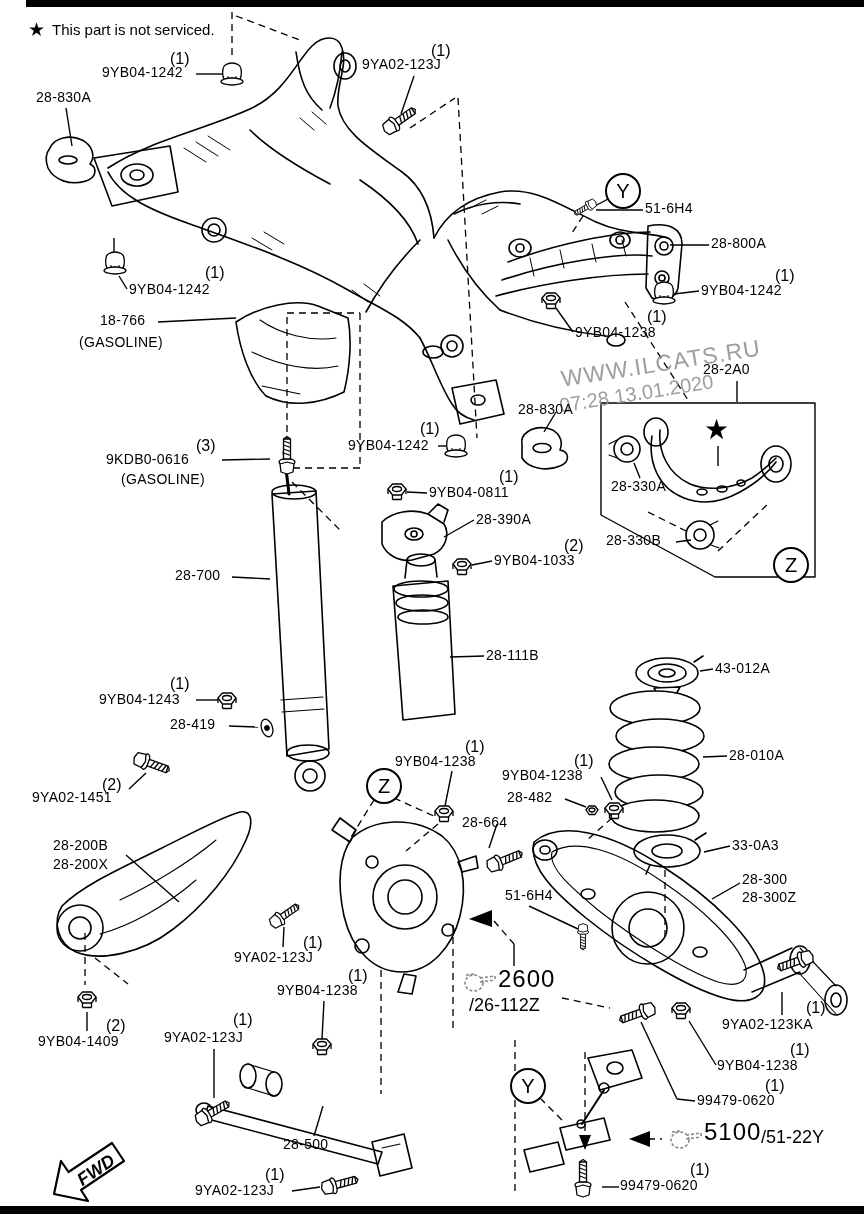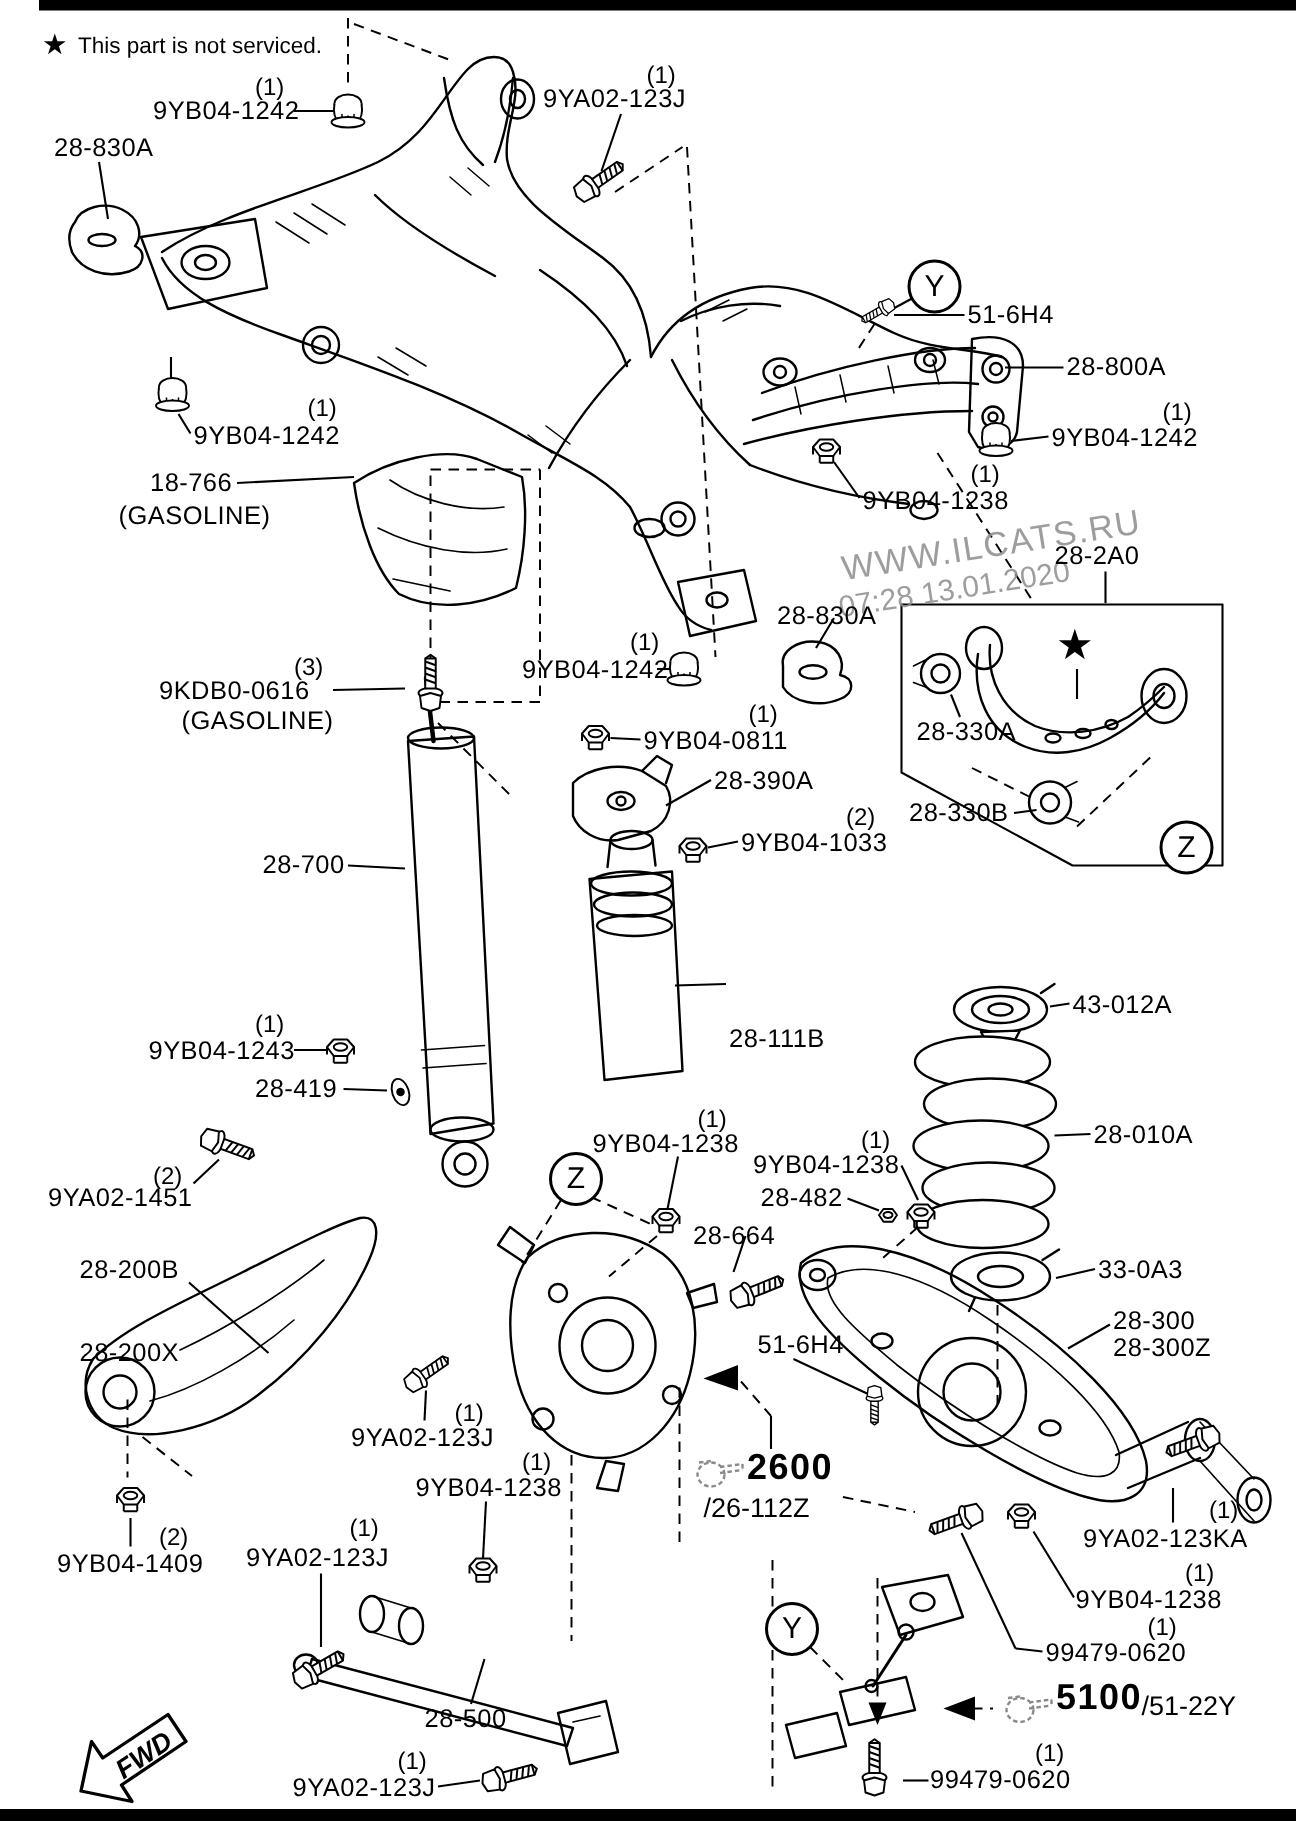--- a/index.html
+++ b/index.html
@@ -1,22 +1,22 @@
 <!DOCTYPE html>
 <html><head>
 <meta charset="utf-8">
 <style>
   html,body{margin:0;padding:0;background:#fff;}
   #stage{position:relative;width:864px;height:1214px;background:#fff;overflow:hidden;
          font-family:"Liberation Sans",sans-serif;color:#000;}
   #art{position:absolute;left:0;top:0;}
   .lbl{position:absolute;white-space:nowrap;line-height:1;color:#000;}
-  .pn{font-size:17px;letter-spacing:.3px;}
+  .pn{font-size:14px;letter-spacing:.3px;}
   .qty{font-size:16px;}
-  .big{font-size:24px;font-weight:bold;letter-spacing:1px;}
+  .big{font-size:24px;font-weight:normal;letter-spacing:1px;}
   .sub{font-size:18px;}
   .marker{position:absolute;width:32px;height:32px;border:2px solid #000;border-radius:50%;
           display:flex;align-items:center;justify-content:center;font-size:20px;background:#fff;}
   #note{position:absolute;left:28px;top:18px;font-size:15px;display:flex;align-items:center;gap:7px;}
   #note .star{font-size:19px;}
   #wm{position:absolute;left:562px;top:350px;color:#8d8d8d;transform:rotate(-9deg);opacity:.85;}
   #wm .l1{font-size:23px;letter-spacing:1px;}
   #wm .l2{font-size:20px;margin-top:1px;margin-left:-6px;}
   #boxstar{position:absolute;left:704px;top:413px;font-size:28px;}
 </style>
@@ -557,36 +557,36 @@
       <div class="lbl pn" style="left: 106px; top: 452px;">9KDB0-0616</div>
       <div class="lbl pn" style="left: 121px; top: 472px;">(GASOLINE)</div>
       <div class="lbl qty" style="left: 499px; top: 469px;">(1)</div>
       <div class="lbl pn" style="left: 429px; top: 485px;">9YB04-0811</div>
       <div class="lbl pn" style="left: 611px; top: 479px;">28-330A</div>
       <div class="lbl pn" style="left: 476px; top: 512px;">28-390A</div>
       <div class="lbl pn" style="left: 606px; top: 533px;">28-330B</div>
       <div class="lbl qty" style="left: 564px; top: 538px;">(2)</div>
       <div class="lbl pn" style="left: 494px; top: 553px;">9YB04-1033</div>
       <div class="lbl pn" style="left: 175px; top: 568px;">28-700</div>
-      <div class="lbl pn" style="left: 486px; top: 684px;">28-111B</div>
+      <div class="lbl pn" style="left: 486px; top: 648px;">28-111B</div>
       <div class="lbl pn" style="left: 715px; top: 661px;">43-012A</div>
       <div class="lbl qty" style="left: 170px; top: 676px;">(1)</div>
       <div class="lbl pn" style="left: 99px; top: 692px;">9YB04-1243</div>
       <div class="lbl pn" style="left: 170px; top: 717px;">28-419</div>
       <div class="lbl pn" style="left: 729px; top: 748px;">28-010A</div>
       <div class="lbl qty" style="left: 465px; top: 739px;">(1)</div>
       <div class="lbl pn" style="left: 395px; top: 754px;">9YB04-1238</div>
       <div class="lbl qty" style="left: 574px; top: 753px;">(1)</div>
       <div class="lbl pn" style="left: 502px; top: 768px;">9YB04-1238</div>
       <div class="lbl qty" style="left: 102px; top: 777px;">(2)</div>
       <div class="lbl pn" style="left: 32px; top: 790px;">9YA02-1451</div>
       <div class="lbl pn" style="left: 507px; top: 790px;">28-482</div>
       <div class="lbl pn" style="left: 462px; top: 815px;">28-664</div>
       <div class="lbl pn" style="left: 53px; top: 838px;">28-200B</div>
-      <div class="lbl pn" style="left: 53px; top: 857px; margin-top: 36px;">28-200X</div>
+      <div class="lbl pn" style="left: 53px; top: 857px;">28-200X</div>
       <div class="lbl pn" style="left: 732px; top: 838px;">33-0A3</div>
       <div class="lbl pn" style="left: 742px; top: 872px;">28-300</div>
       <div class="lbl pn" style="left: 742px; top: 890px;">28-300Z</div>
       <div class="lbl pn" style="left: 505px; top: 888px;">51-6H4</div>
       <div class="lbl qty" style="left: 303px; top: 935px;">(1)</div>
       <div class="lbl pn" style="left: 234px; top: 950px;">9YA02-123J</div>
       <div class="lbl big" style="left: 498px; top: 967px;">2600</div>
       <div class="lbl sub" style="left: 469px; top: 996px;">/26-112Z</div>
       <div class="lbl qty" style="left: 348px; top: 968px;">(1)</div>
       <div class="lbl pn" style="left: 277px; top: 983px;">9YB04-1238</div>

